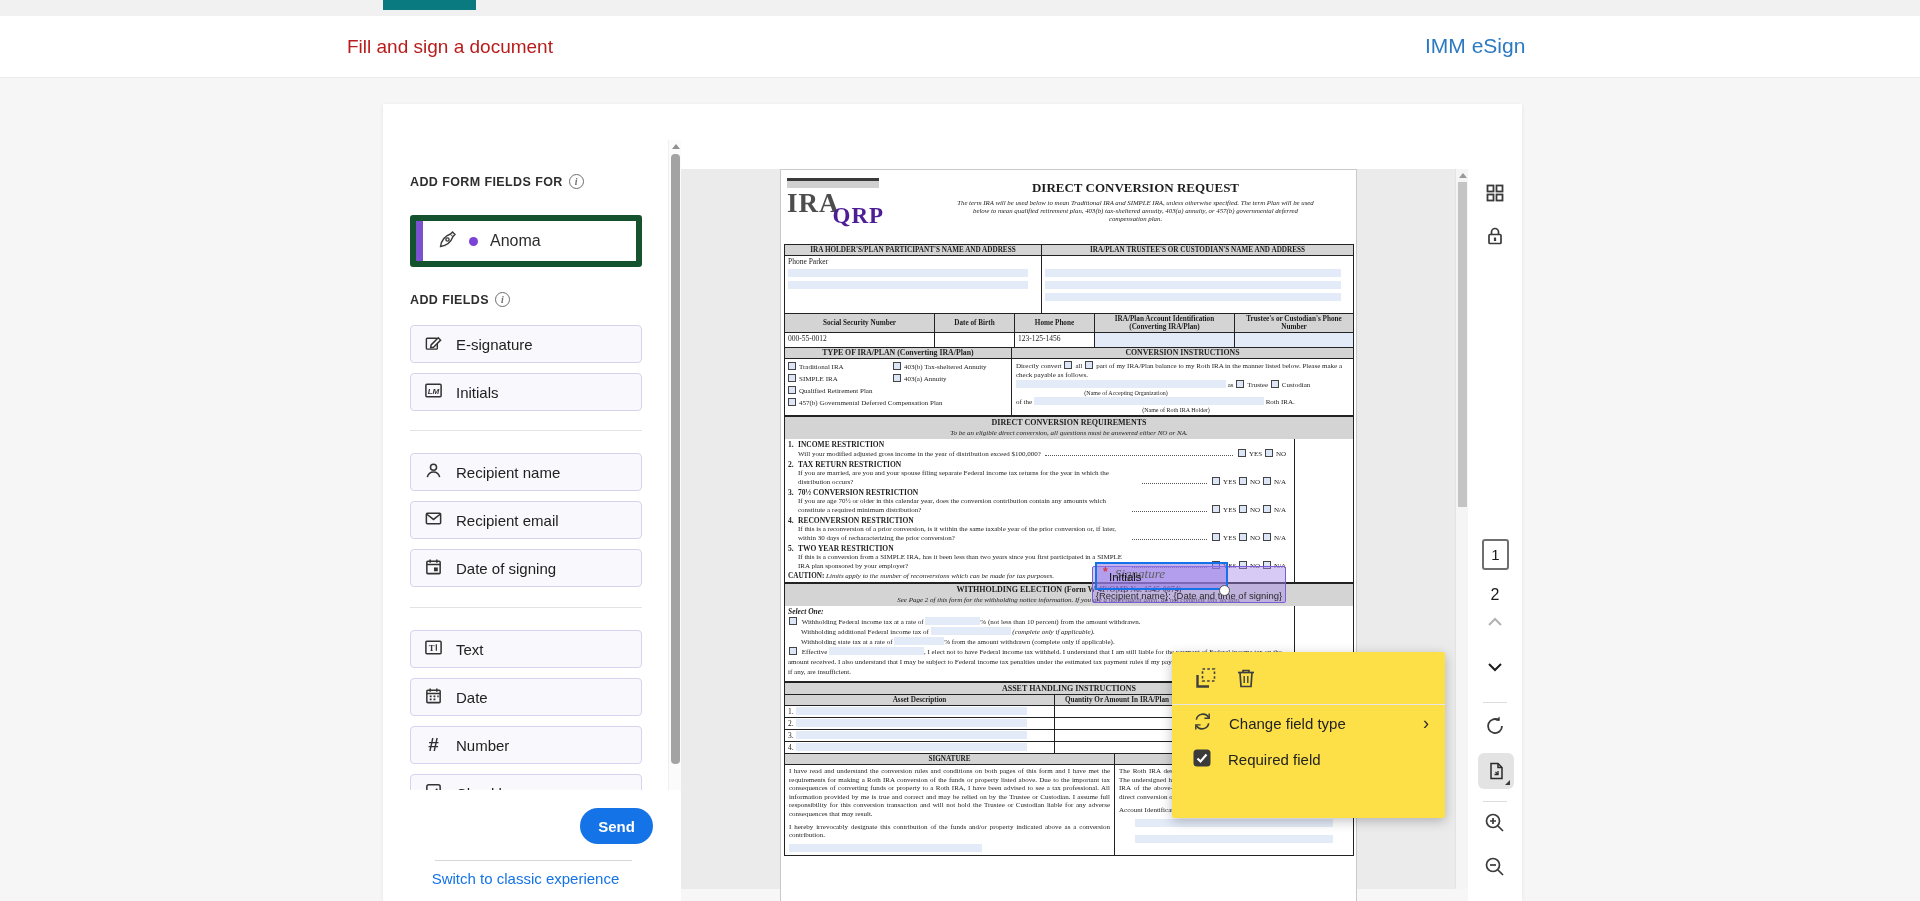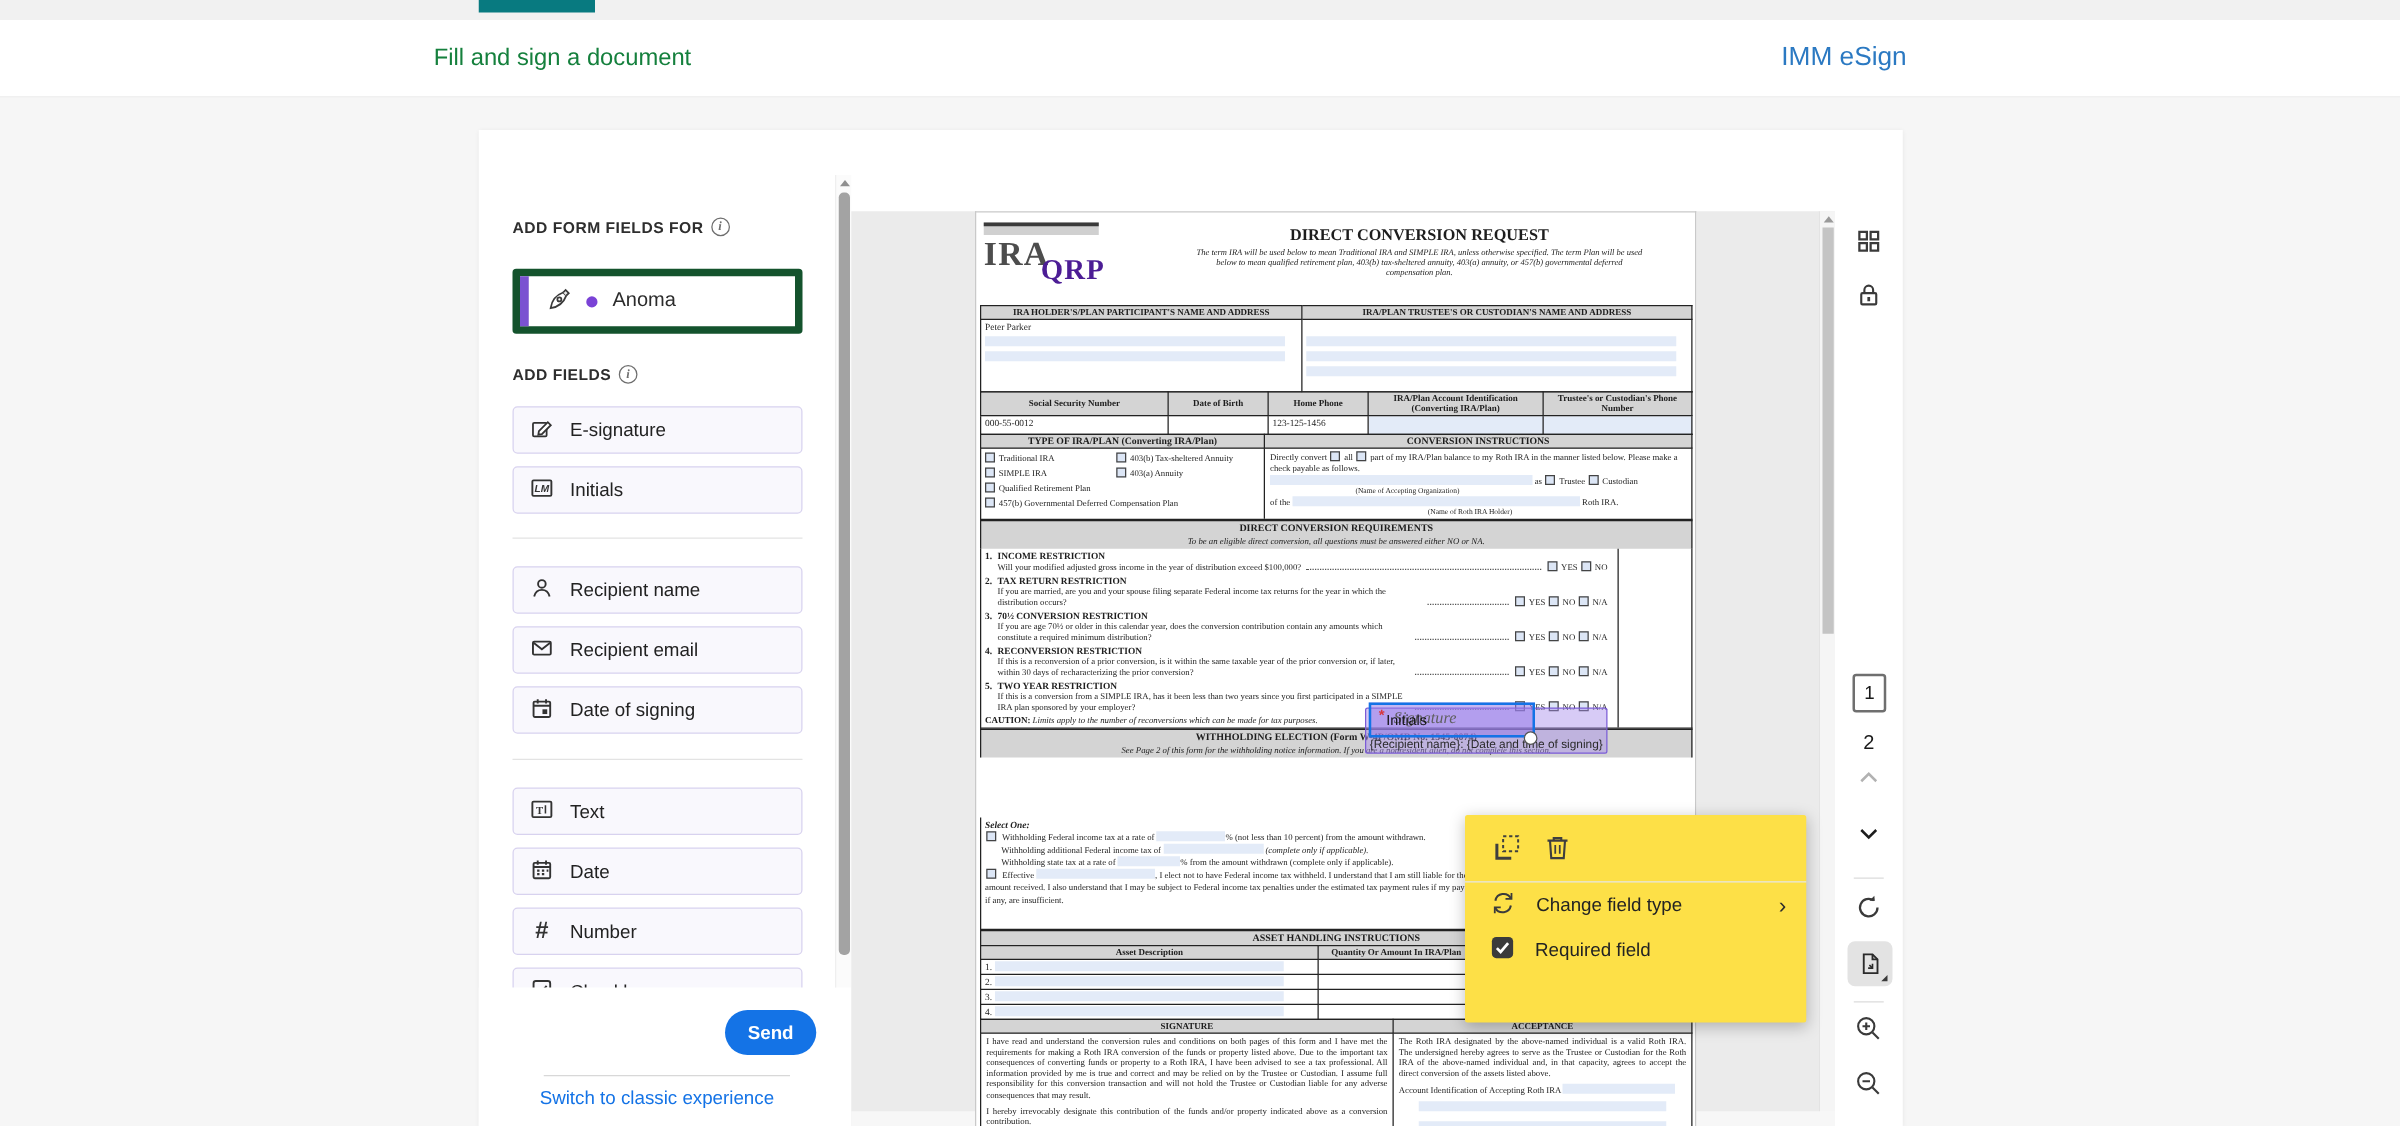--- a/index.html
+++ b/index.html
@@ -5,21 +5,21 @@
   * { margin:0; padding:0; box-sizing:border-box; }
   html,body { width:1920px; height:901px; overflow:hidden; background:#f6f6f6;
     font-family:"Liberation Sans","DejaVu Sans",sans-serif; }
   .abs { position:absolute; }
 
   
   #top-strip { left:0; top:0; width:1920px; height:16px; background:#f1f1f1; }
   #teal-tab  { left:383px; top:0; width:93px; height:10px; background:#087a80; }
   #app-header { left:0; top:16px; width:1920px; height:62px; background:#ffffff;
     border-bottom:1px solid #ececec; }
-  #page-title { left:347px; top:36px; font-size:19px; color:#15803d; }
+  #page-title { left:347px; top:36px; font-size:19px; color:#b91c1c; }
   #brand { left:1425px; top:34px; font-size:21px; color:#2b79c2; }
 
   
   #card { left:383px; top:104px; width:1139px; height:797px; background:#ffffff;
     box-shadow:0 1px 4px rgba(0,0,0,.08); }
 
   
   .side-hdr { font-size:12.5px; font-weight:bold; color:#2e2e2e; letter-spacing:.4px;
     display:flex; align-items:center; gap:6px; }
   .info-i { width:15px; height:15px; border:1.4px solid #6e6e6e; border-radius:50%;
@@ -107,21 +107,21 @@
   .vline { position:absolute; left:509px; top:0; bottom:0; border-left:1px solid #222; }
   .req-item { padding:1px 4px 1px 3px; width:509px; }
   .req-title { font-size:7.5px; font-weight:bold; }
   .req-title .rnum { display:inline-block; width:10px; }
   .req-line { display:flex; align-items:flex-end; padding-left:10px; }
   .req-text { font-size:7px; line-height:8.5px; max-width:340px; }
   .caution { font-size:7px; padding:1px 4px 2px 3px; }
   .caution b { font-size:7.2px; }
   .caution i { font-style:italic; }
 
-  .wh-body { padding:1px 4px 18px 3px; width:509px; font-size:7px; line-height:10px;margin-top:48px; }
+  .wh-body { padding:1px 4px 4px 3px; width:509px; font-size:7px; line-height:10px; }
   .wh-row { display:block; }
   .sel-one { font-weight:bold; font-style:italic; font-size:7.5px; }
 
   .sig-wrap { display:flex; border:1px solid #222; border-top:none; width:570px; }
   .sig-left { width:330px; border-right:1px solid #222; padding:2px 4px; font-size:7px; line-height:8.6px; text-align:justify; }
   .sig-right { flex:1; padding:2px 4px; font-size:7px; line-height:8.6px; text-align:justify; }
   .sig-left p, .sig-right p { margin-bottom:4px; }
 
   
   #field-outer { left:1092px; top:566px; width:194px; height:37px; background:rgba(167,140,235,.45);
@@ -379,21 +379,21 @@
   <div id="form">
 
     <table class="doct">
       <tbody>
           <tr>
         <th style="width:257px;">IRA HOLDER'S/PLAN PARTICIPANT'S NAME AND ADDRESS</th>
         <th>IRA/PLAN TRUSTEE'S OR CUSTODIAN'S NAME AND ADDRESS</th>
       </tr>
       <tr>
         <td style="height:58px;">
-          <span>Peter Parker</span><br>
+          <span>Phone Parker</span><br>
           <span class="bluefield" style="width:96%; margin-top:3px;"></span><br>
           <span class="bluefield" style="width:96%; margin-top:3px;"></span>
         </td>
         <td>
           <span class="bluefield" style="width:97%; margin-top:12px;"></span><br>
           <span class="bluefield" style="width:97%; margin-top:3px;"></span><br>
           <span class="bluefield" style="width:97%; margin-top:3px;"></span>
         </td>
       </tr>
     </tbody>

